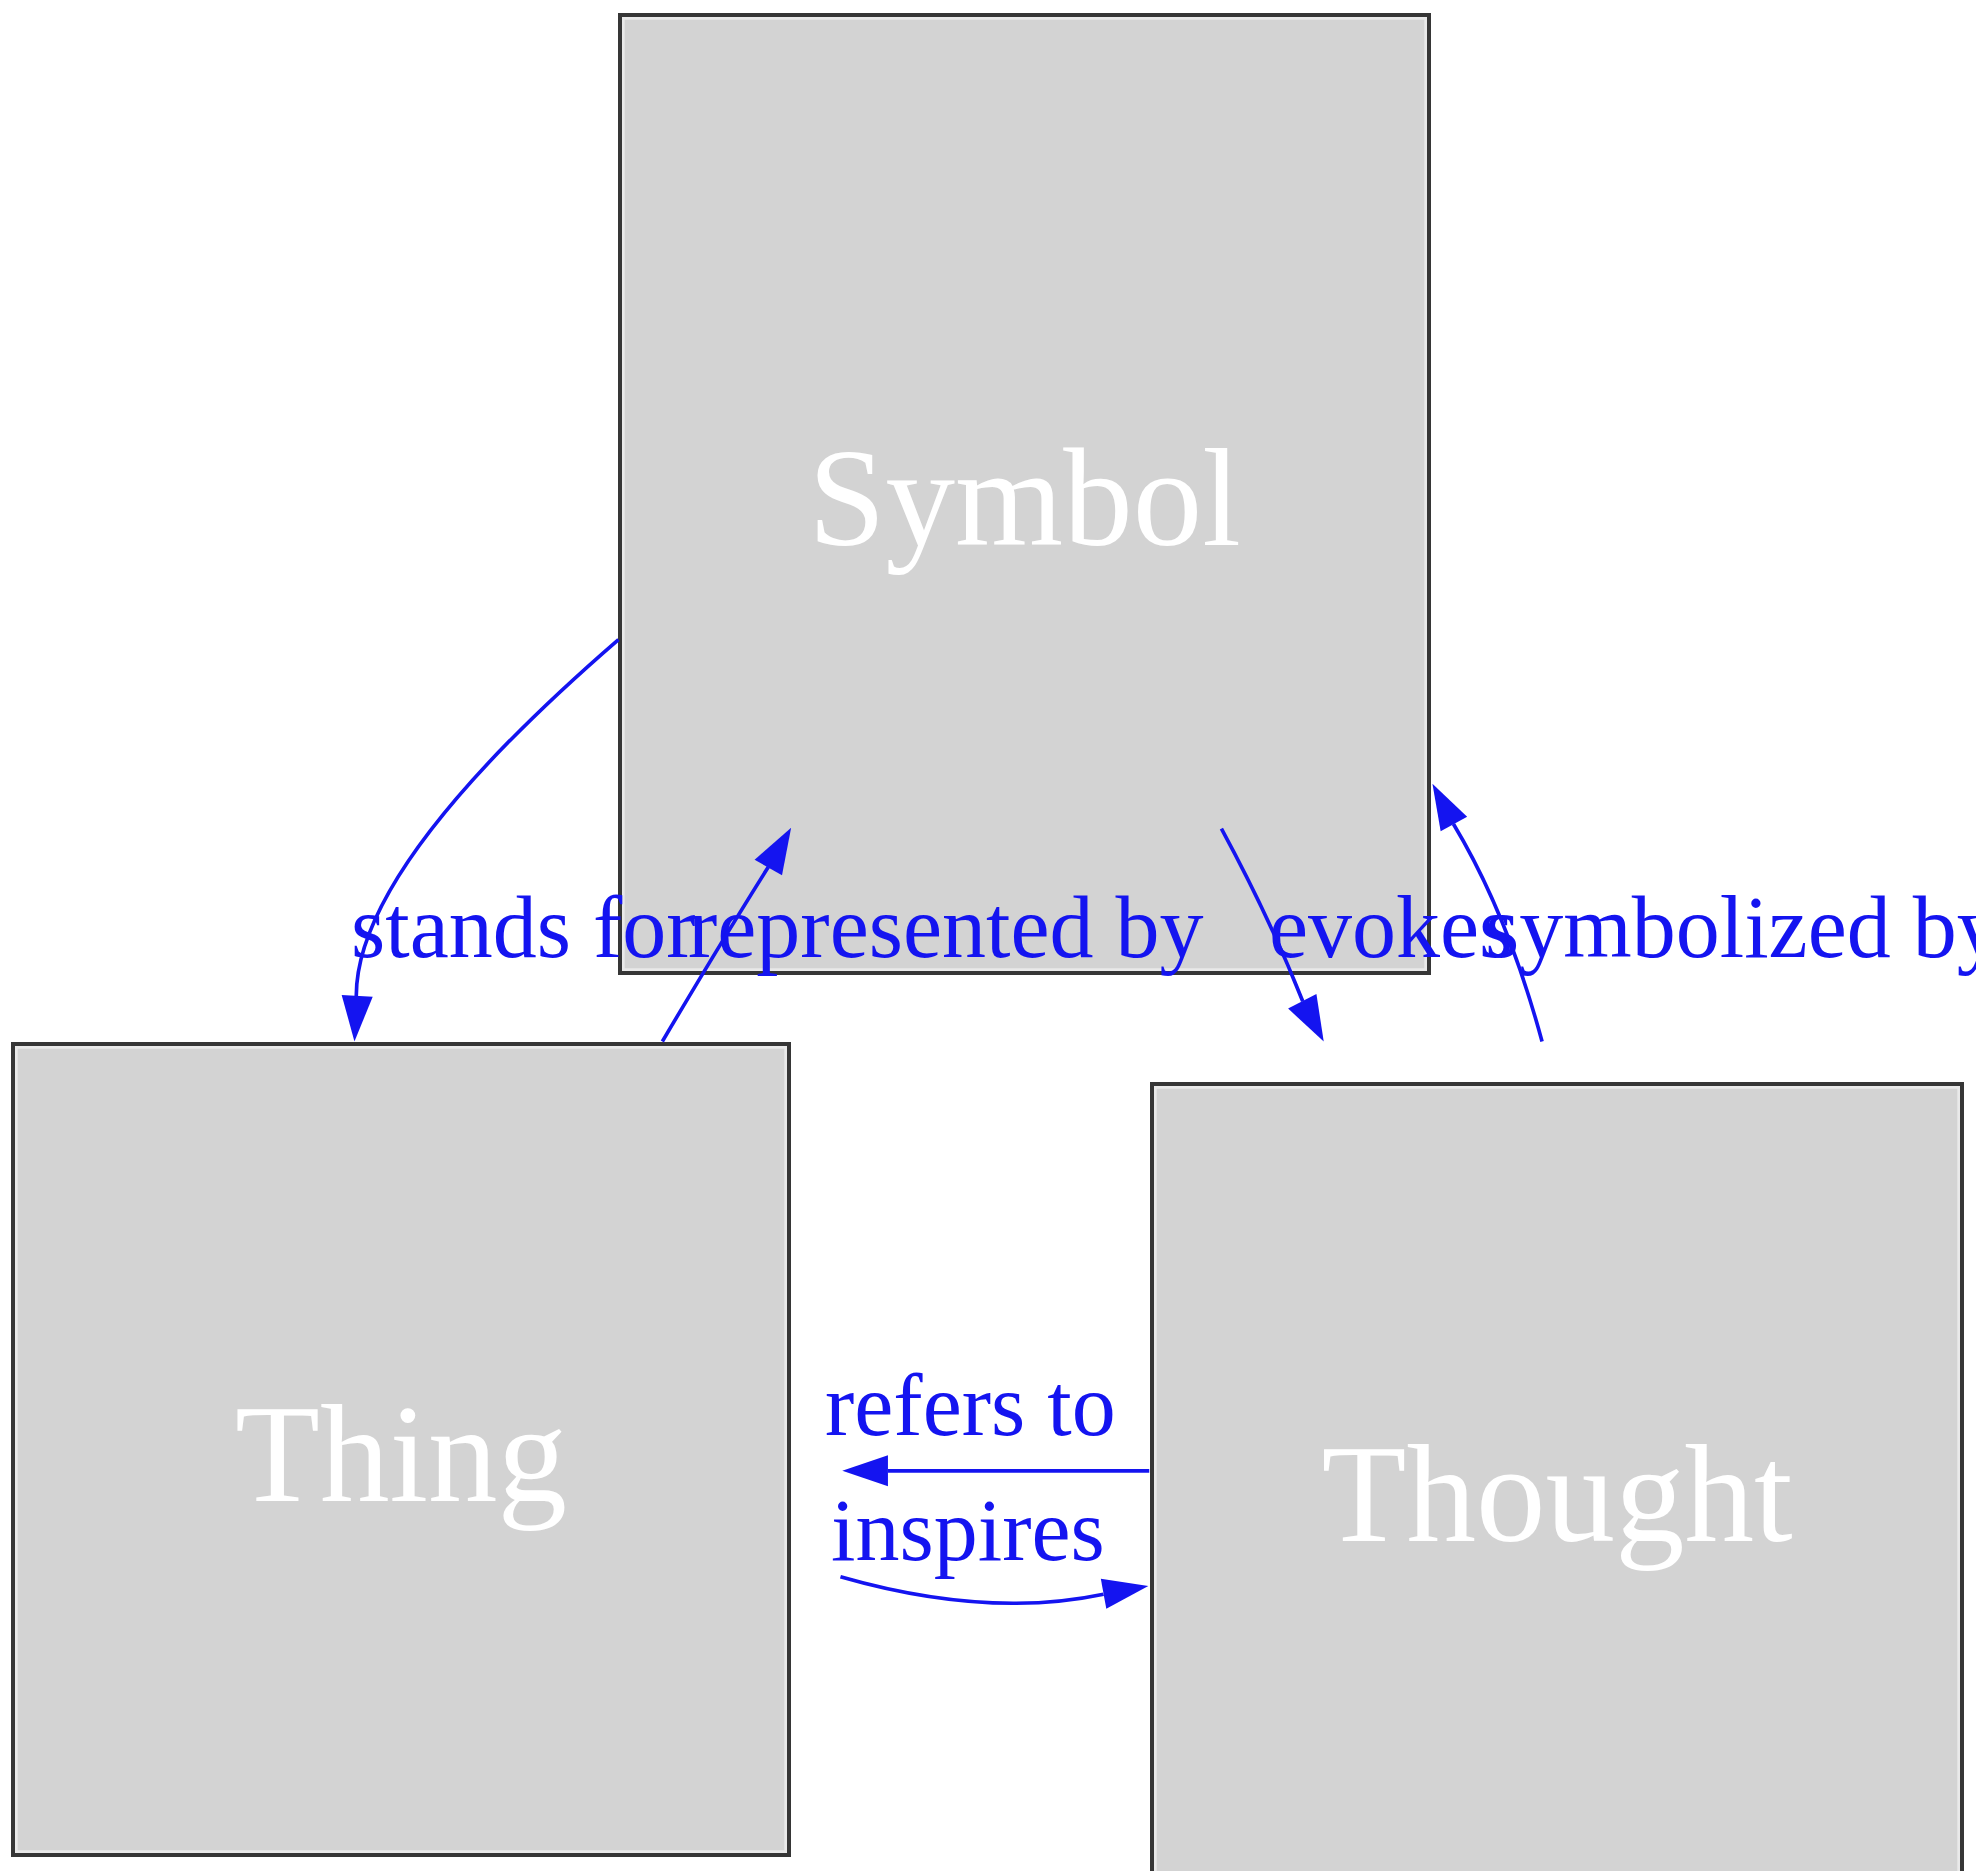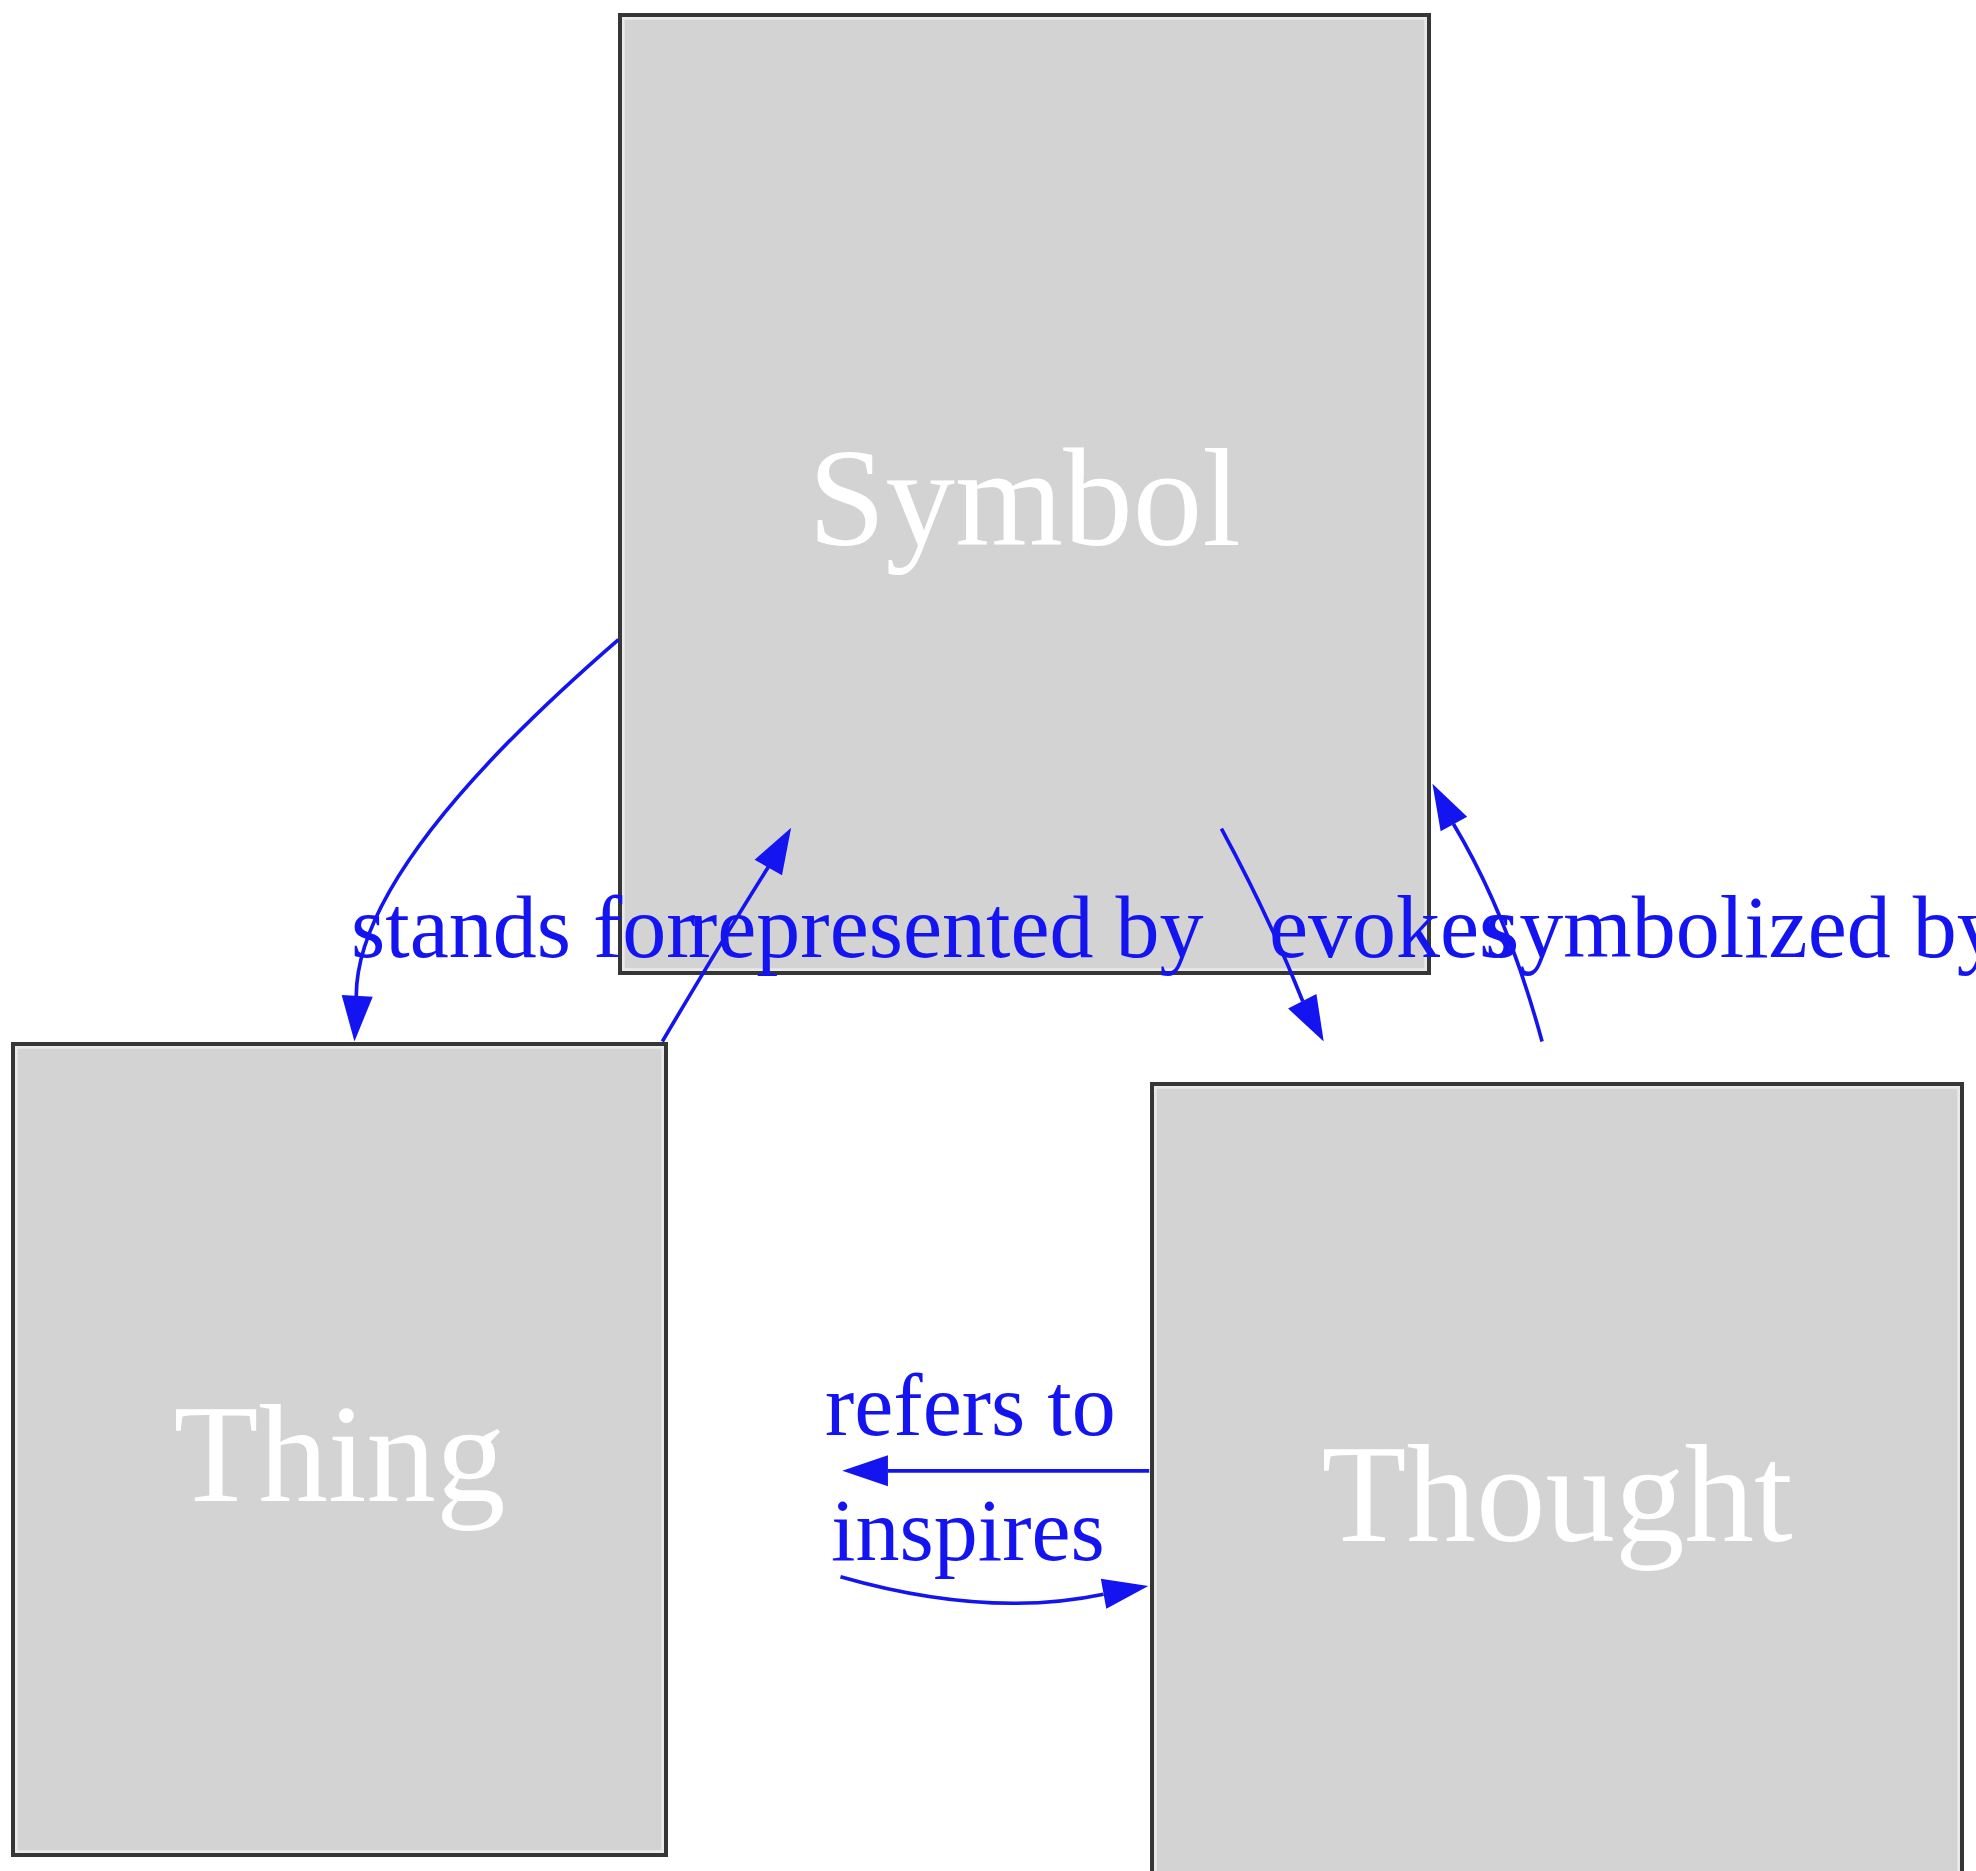--- a/index.html
+++ b/index.html
@@ -26,21 +26,21 @@
     justify-content: center;
   }
   .node .label {
     color: #ffffff;
     font-size: 139px;
     line-height: 1;
     white-space: nowrap;
     padding-top: 9.1px;
   }
   #node-symbol  { left: 618px;  top: 12.8px;   width: 813px; height: 962px; }
-  #node-thing   { left: 11px;   top: 1042px; width: 657px; height: 815px; }
+  #node-thing   { left: 11px;   top: 1042px; width: 780px; height: 815px; }
   #node-thought { left: 1150px; top: 1042px; width: 814px; height: 815px; margin-top: 40px; }
 
   .edge-label {
     position: absolute;
     color: #1414f0;
     font-size: 88px;
     line-height: 1;
     white-space: nowrap;
     z-index: 2;
   }

